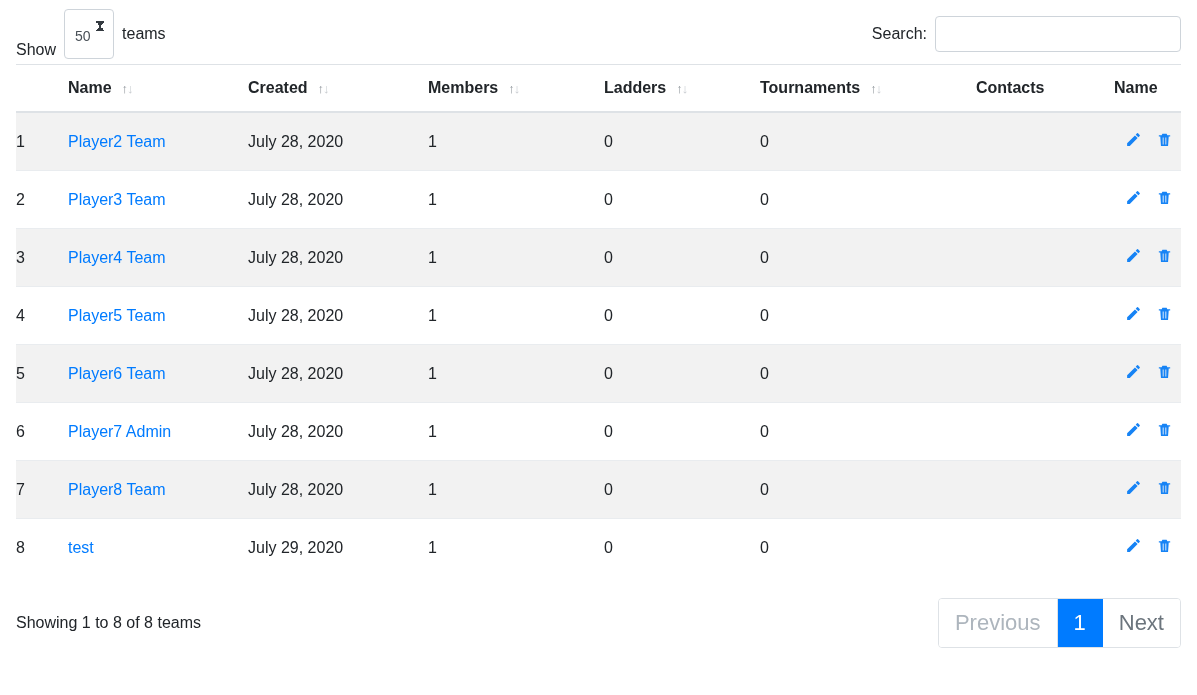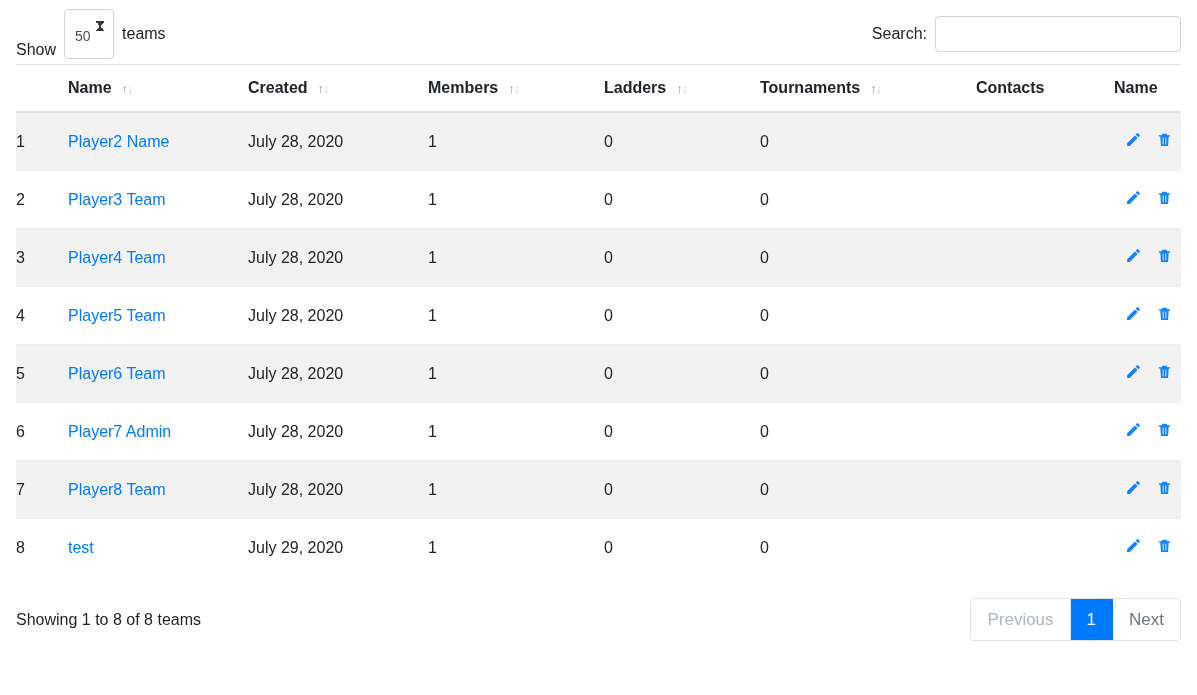--- a/index.html
+++ b/index.html
@@ -177,21 +177,21 @@
     color: #212529;
   }
   .pagination {
     display: inline-flex;
     border: 1px solid #dee2e6;
     border-radius: 4px;
     overflow: hidden;
     background: #fff;
   }
   .page-btn {
-    font-size: 17px;
+    font-size: 22px;
     padding: 10px 16px;
     color: #6c757d;
     background: #fff;
     border-right: 1px solid #dee2e6;
     cursor: pointer;
     user-select: none;
     line-height: 1.25;
   }
   .page-btn:last-child { border-right: none; }
   .page-btn.active {
@@ -268,21 +268,21 @@
         </th>
 
         <th class="col-admin">
           <span>Name</span>
         </th>
       </tr>
     </thead>
     <tbody id="table-body">
         <tr class="odd">
           <td class="col-idx">1</td>
-          <td class="col-name"><a class="team-link" href="#">Player2 Name</a></td>
+          <td class="col-name"><a class="team-link" href="#">Player2 Team</a></td>
           <td class="col-created">July 28, 2020</td>
           <td class="col-members">1</td>
           <td class="col-ladders">0</td>
           <td class="col-tournaments">0</td>
           <td class="col-contacts"></td>
           <td class="col-admin"><span class="admin-actions">
               <span class="icon-btn">
                 <svg width="17" height="17" viewBox="0 0 24 24" fill="currentColor" aria-hidden="true">
                   <path d="M3 17.25V21h3.75L17.81 9.94l-3.75-3.75L3 17.25zM20.71 7.04a1 1 0 0 0 0-1.41l-2.34-2.34a1 1 0 0 0-1.41 0l-1.83 1.83 3.75 3.75 1.83-1.83z"></path>
                 </svg>

